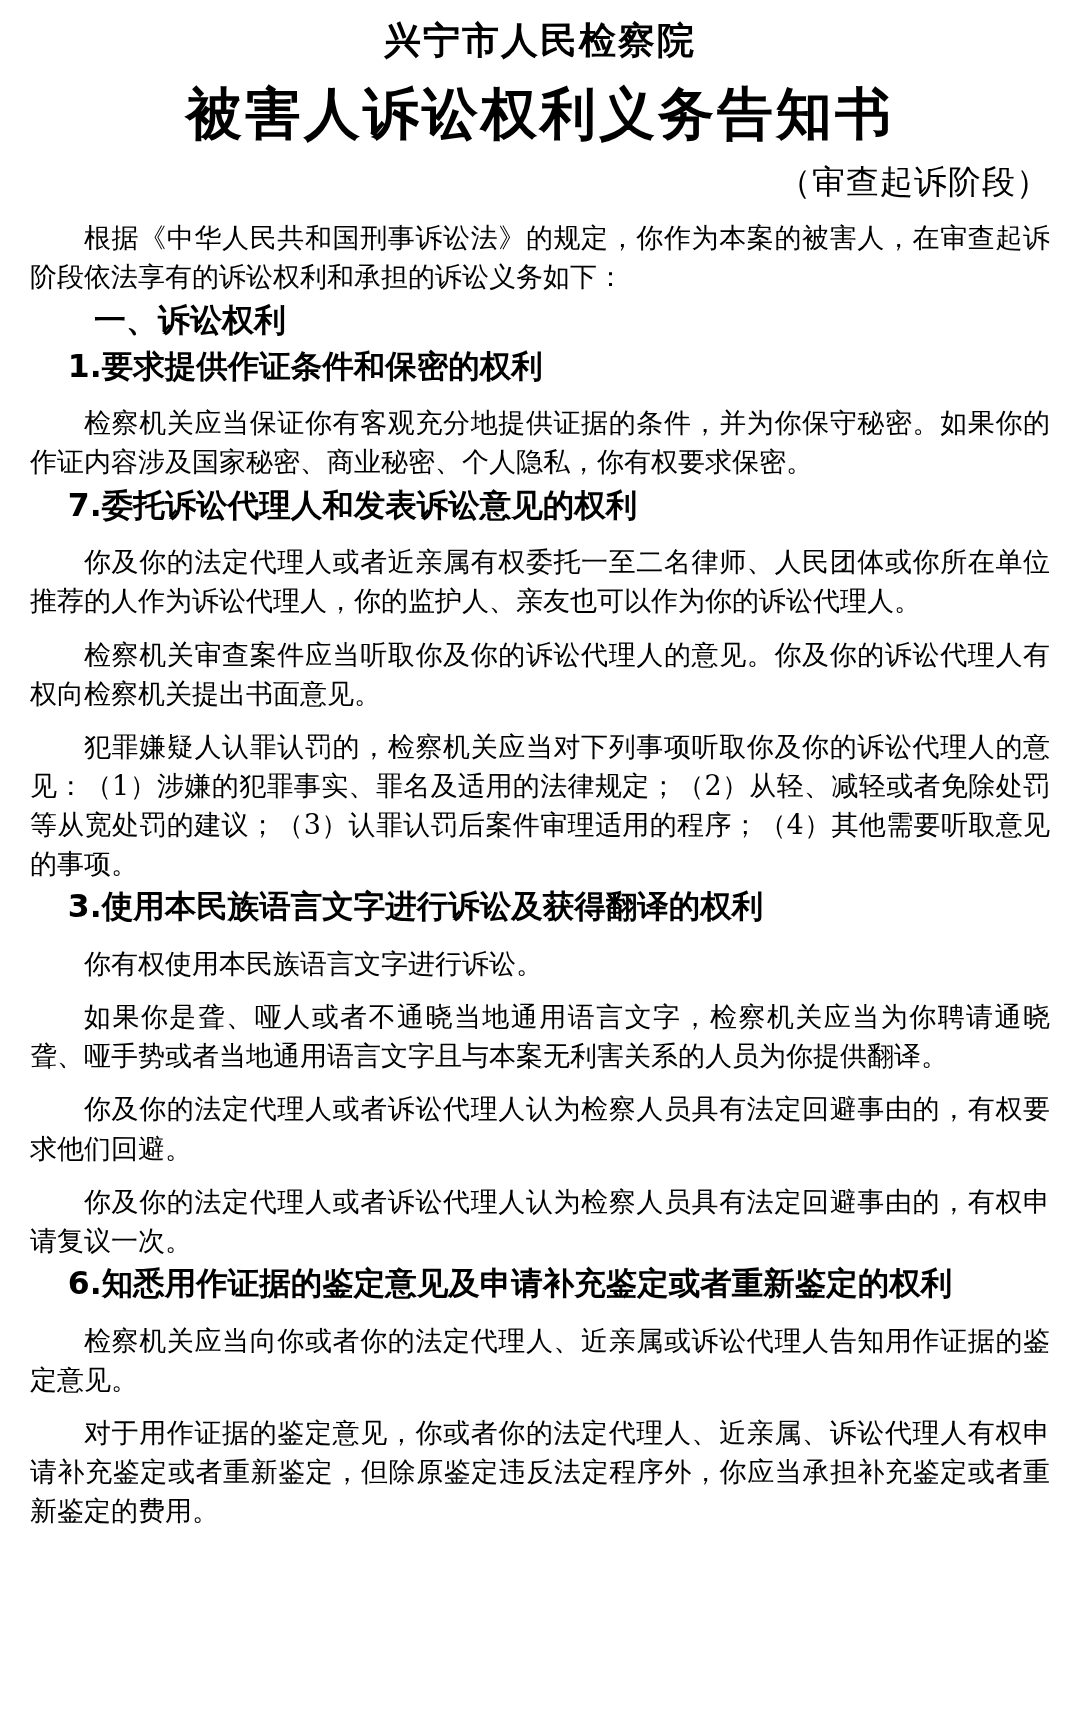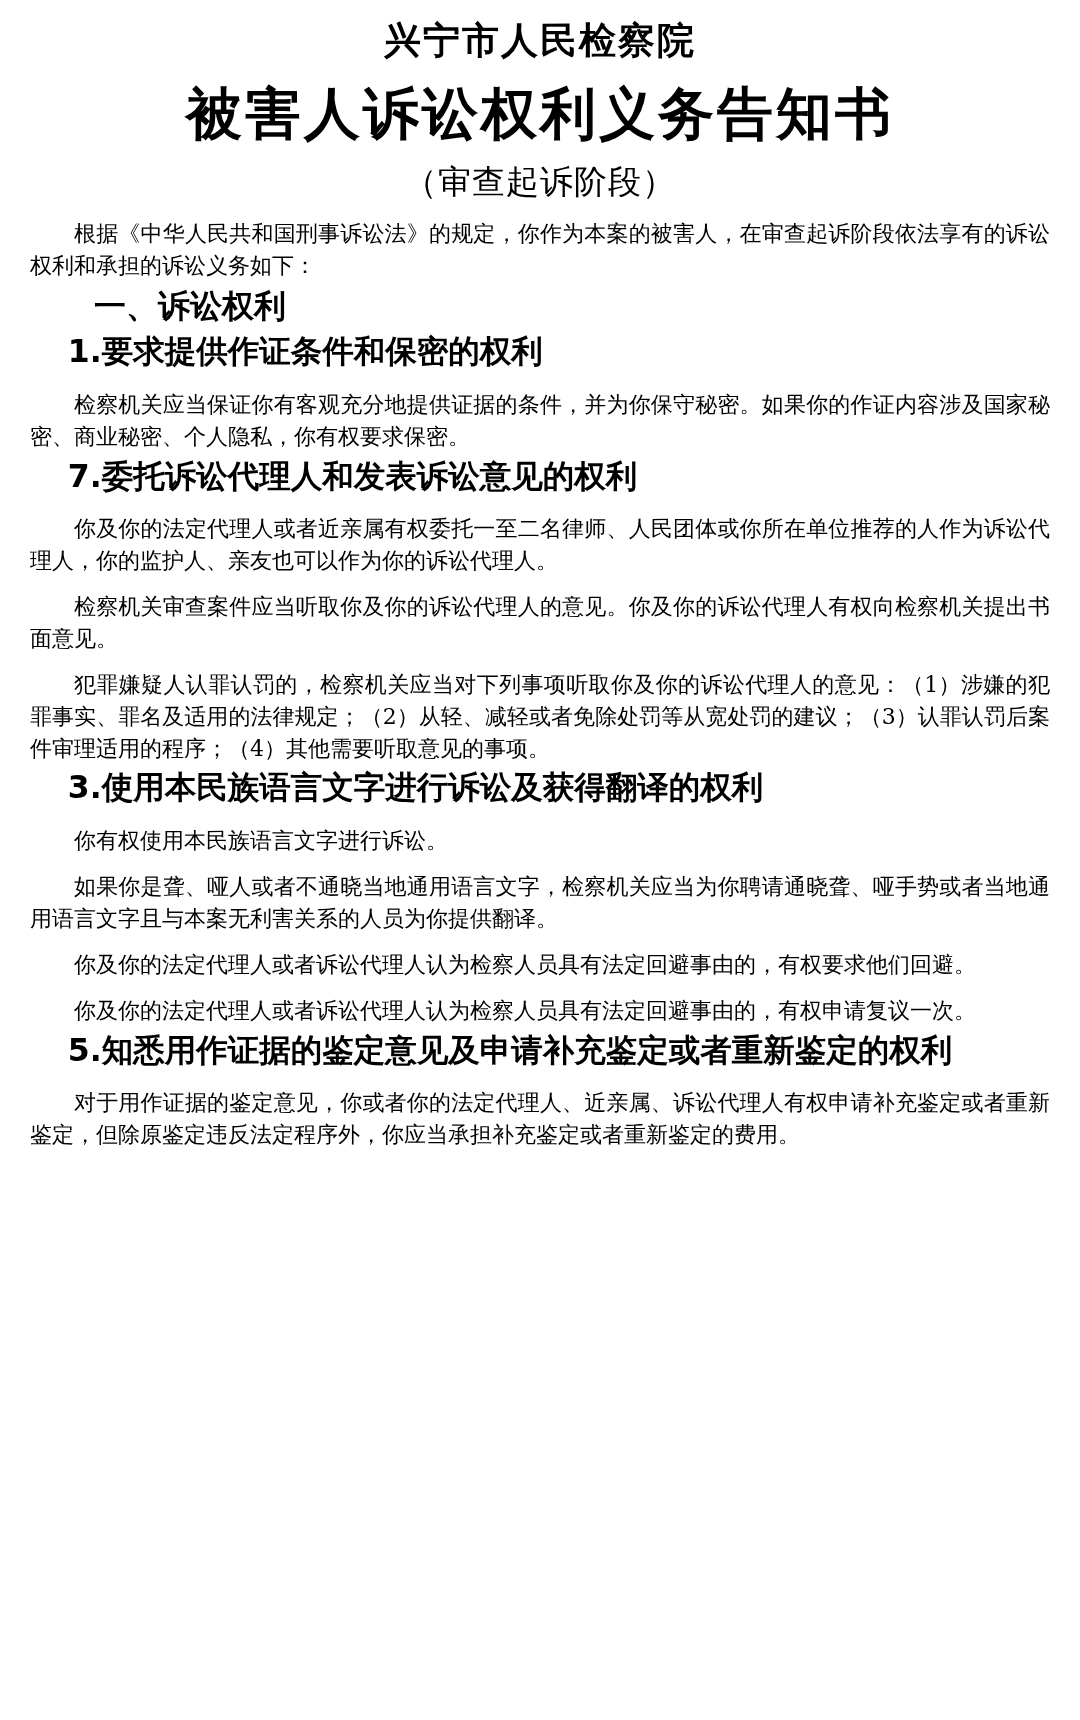--- a/index.html
+++ b/index.html
@@ -32,29 +32,29 @@
   .doc-title {
     text-align: center;
     font-size: 56px;
     font-weight: bold;
     letter-spacing: 3px;
     line-height: 1.3;
     margin: 14px 0 6px 0;
     font-family: "DejaVu Sans", "Liberation Sans", sans-serif;
   }
   .doc-subtitle {
-    text-align: center;
+    text-align: right;
     font-size: 33px;
     letter-spacing: 1px;
     line-height: 1.3;
     margin: 10px 0 8px 0;
     font-family: "DejaVu Serif", "Liberation Serif", serif;
   }
   .body-text {
-    font-size: 22px;
+    font-size: 27px;
     line-height: 1.45;
     text-align: justify;
     text-justify: inter-ideograph;
     margin: 14px 0 1px 0;
     letter-spacing: 0px;
     font-family: "DejaVu Serif", "Liberation Serif", serif;
   }
   .indent {
     text-indent: 2em;
   }
@@ -100,16 +100,17 @@
   <p class="body-text indent">检察机关审查案件应当听取你及你的诉讼代理人的意见。你及你的诉讼代理人有权向检察机关提出书面意见。</p>
   <p class="body-text indent">犯罪嫌疑人认罪认罚的，检察机关应当对下列事项听取你及你的诉讼代理人的意见：（1）涉嫌的犯罪事实、罪名及适用的法律规定；（2）从轻、减轻或者免除处罚等从宽处罚的建议；（3）认罪认罚后案件审理适用的程序；（4）其他需要听取意见的事项。</p>
 
   <p class="item-heading">3.使用本民族语言文字进行诉讼及获得翻译的权利</p>
   <p class="body-text indent">你有权使用本民族语言文字进行诉讼。</p>
   <p class="body-text indent">如果你是聋、哑人或者不通晓当地通用语言文字，检察机关应当为你聘请通晓聋、哑手势或者当地通用语言文字且与本案无利害关系的人员为你提供翻译。</p>
 
   <p class="body-text indent">你及你的法定代理人或者诉讼代理人认为检察人员具有法定回避事由的，有权要求他们回避。</p>
   <p class="body-text indent">你及你的法定代理人或者诉讼代理人认为检察人员具有法定回避事由的，有权申请复议一次。</p>
 
-  <p class="item-heading">5.知悉用作证据的鉴定意见及申请补充鉴定或者重新鉴定的权利</p>
+  <p class="item-heading">6.知悉用作证据的鉴定意见及申请补充鉴定或者重新鉴定的权利</p>
+  <p class="body-text indent">检察机关应当向你或者你的法定代理人、近亲属或诉讼代理人告知用作证据的鉴定意见。</p>
   <p class="body-text indent">对于用作证据的鉴定意见，你或者你的法定代理人、近亲属、诉讼代理人有权申请补充鉴定或者重新鉴定，但除原鉴定违反法定程序外，你应当承担补充鉴定或者重新鉴定的费用。</p>
 
 </div>
 
 </body></html>

